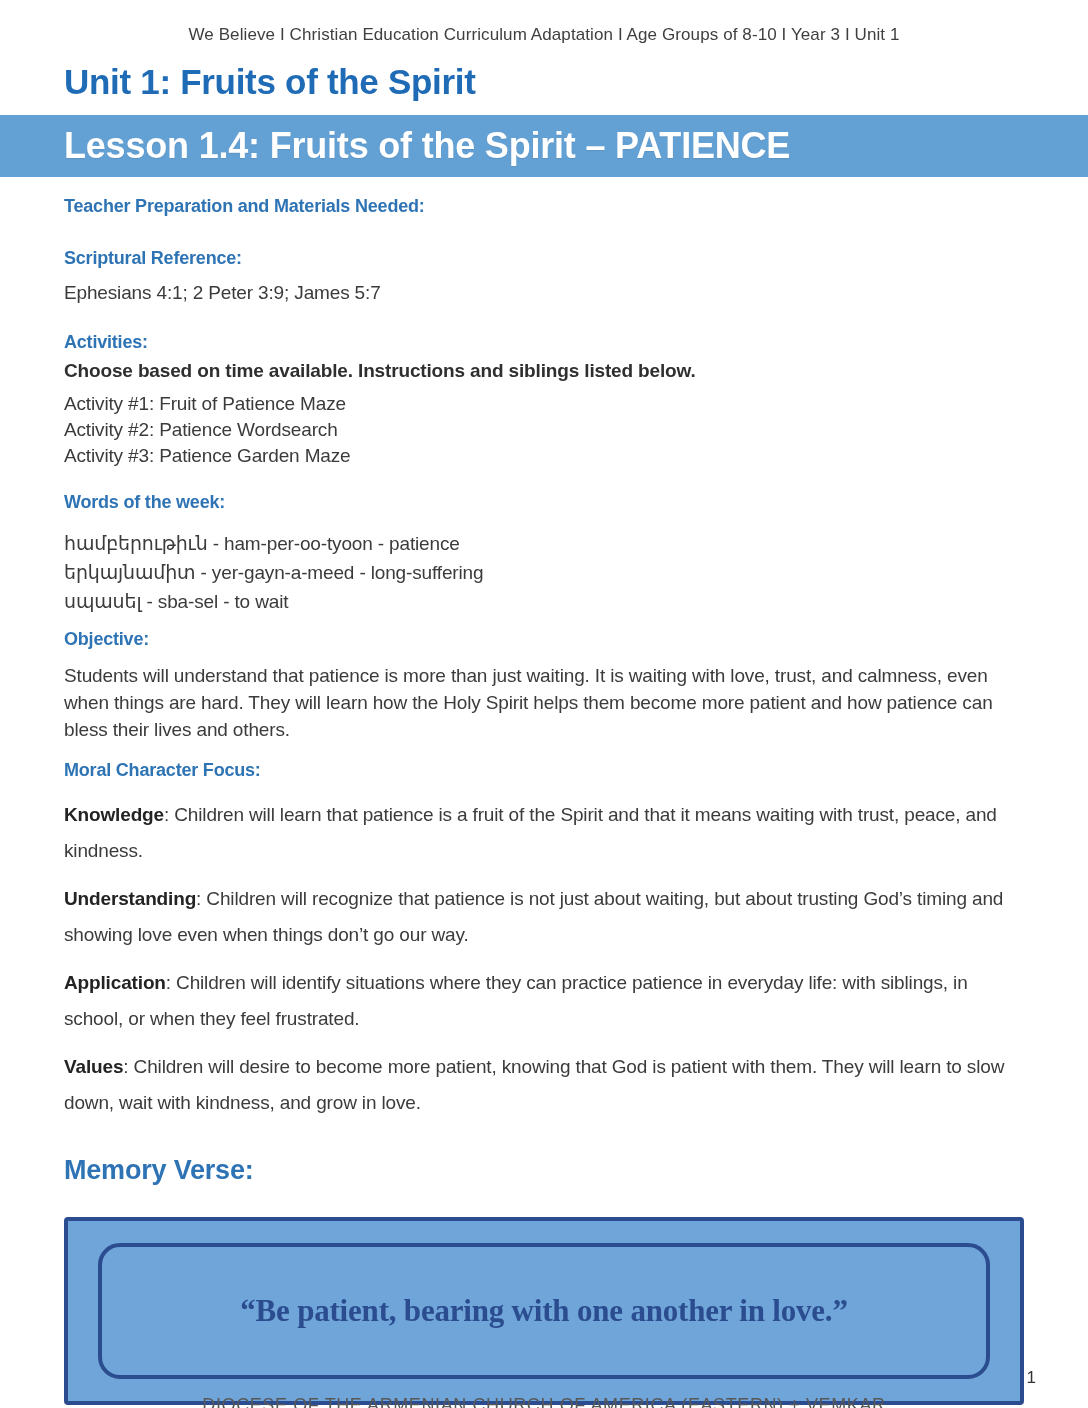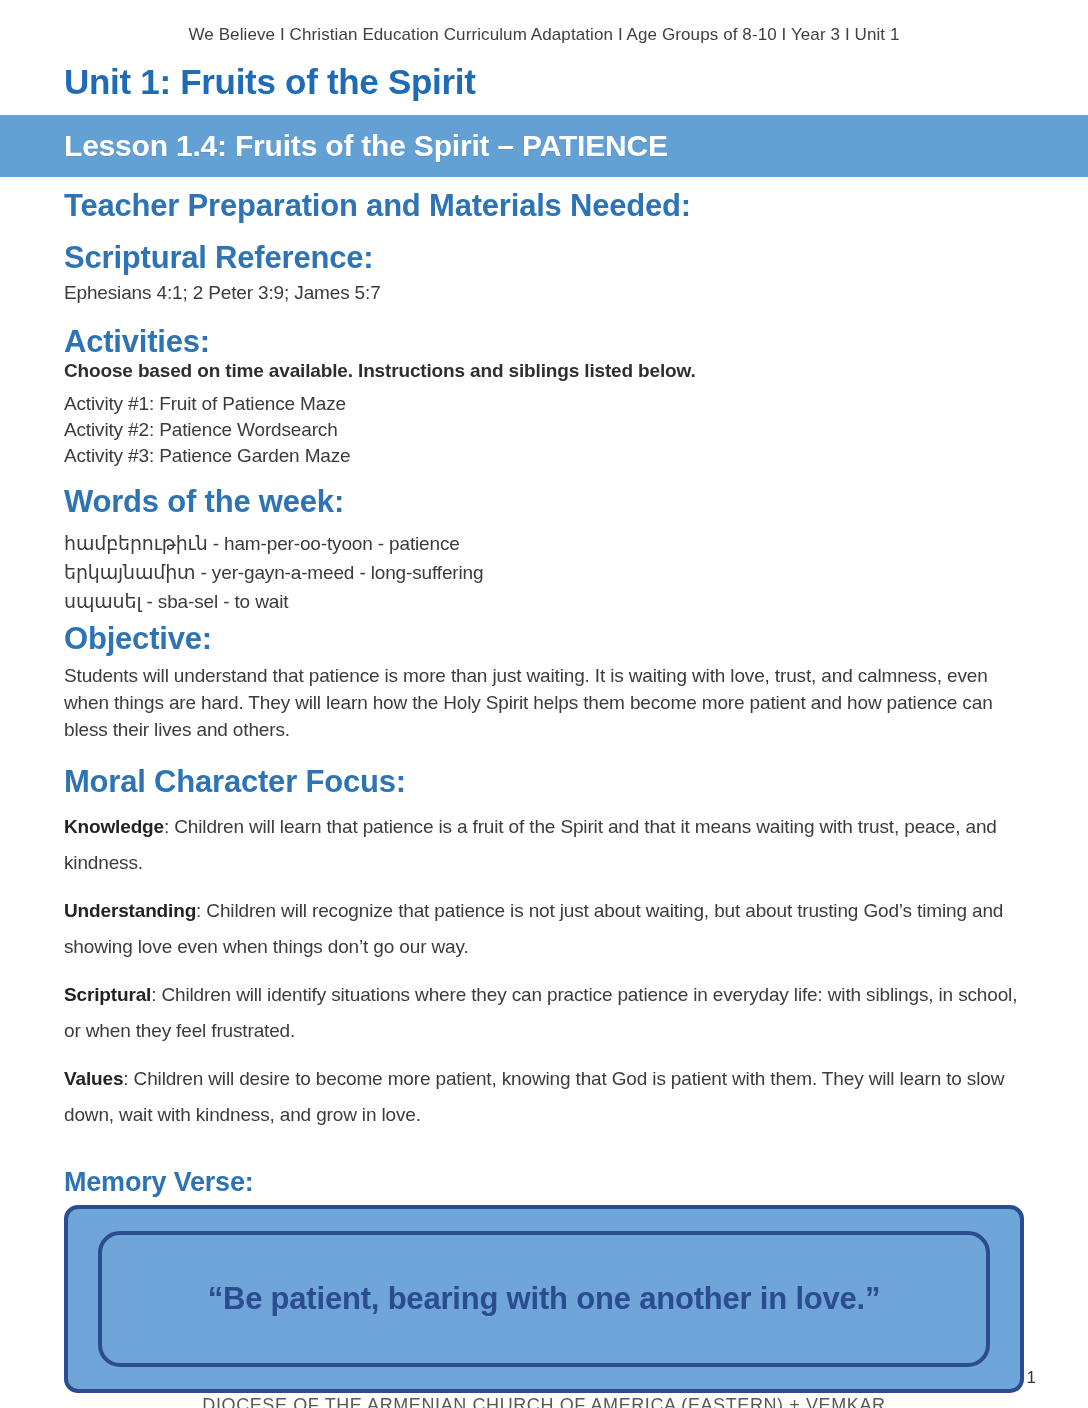--- a/index.html
+++ b/index.html
@@ -28,52 +28,53 @@
   }
   .unit-title{
     margin-top:16px;font-size:35px;font-weight:800;color:var(--title-blue);
     letter-spacing:-0.3px;line-height:42px;
   }
   .lesson-banner{
     margin:12px -64px 0 -64px;height:62px;background:var(--banner-bg);
     display:flex;align-items:center;padding-left:64px;
   }
   .lesson-banner span{
-    color:var(--banner-text);font-size:30px;font-weight:800;letter-spacing:-0.2px;
+    color:var(--banner-text);font-size:36px;font-weight:800;letter-spacing:-0.2px;
     text-shadow:0 1px 1px rgba(0,0,0,0.08);
   }
   h2{
-    color:var(--heading-blue);font-size:31px;font-weight:700;
+    color:var(--heading-blue);font-size:18px;font-weight:700;
     letter-spacing:-0.2px;line-height:30px;
   }
   .h-teacher{margin-top:14px;}
   .h-scripture{margin-top:22px;}
   .h-activities{margin-top:22px;}
   .h-words{margin-top:18px;}
   .h-objective{margin-top:8px;}
-  .h-moral{margin-top:24px;}
+  .h-moral{margin-top:12px;}
   .h-memory{margin-top:34px;font-size:27px;}
 
   p,.line{font-size:19px;letter-spacing:-0.15px;color:var(--body-text);}
   .scripture-text{margin-top:8px;line-height:24px;}
   .bold-note{margin-top:2px;font-weight:700;color:#2F2F2F;line-height:24px;}
   .activity-list{margin-top:8px;}
   .activity-list .line{line-height:26px;}
   .word-list{margin-top:12px;}
   .word-list .line{line-height:29px;}
   .objective-text{margin-top:8px;line-height:27px;}
   .moral-para{margin-top:12px;line-height:36px;}
   .moral-para strong{color:#232323;}
 
   .verse-box-outer{
-    margin-top:8px;height:188px;width:960px;
+    margin-top:32px;height:188px;width:960px;
     background:var(--box-fill);
     border:4px solid var(--box-border);
-    border-radius:14px;
+    border-radius:4px;
     padding:22px 30px;
+    font-family:Liberation Serif, serif;
   }
   .verse-box-inner{
     height:100%;width:100%;
     border:4px solid var(--box-border);
     border-radius:22px;
     display:flex;flex-direction:column;align-items:center;justify-content:center;
     gap:22px;
   }
   .verse-line{
     color:var(--verse-text);font-size:31px;font-weight:800;letter-spacing:-0.2px;
@@ -123,21 +124,21 @@
     <div class="line">երկայնամիտ - yer-gayn-a-meed - long-suffering</div>
     <div class="line">սպասել - sba-sel - to wait</div>
   </div>
 
   <h2 class="h-objective">Objective:</h2>
   <p class="objective-text">Students will understand that patience is more than just waiting. It is waiting with love, trust, and calmness, even when things are hard. They will learn how the Holy Spirit helps them become more patient and how patience can bless their lives and others.</p>
 
   <h2 class="h-moral">Moral Character Focus:</h2>
   <p class="moral-para"><strong>Knowledge</strong><span>: Children will learn that patience is a fruit of the Spirit and that it means waiting with trust, peace, and kindness.</span></p>
   <p class="moral-para"><strong>Understanding</strong><span>: Children will recognize that patience is not just about waiting, but about trusting God’s timing and showing love even when things don’t go our way.</span></p>
-  <p class="moral-para"><strong>Scriptural</strong><span>: Children will identify situations where they can practice patience in everyday life: with siblings, in school, or when they feel frustrated.</span></p>
+  <p class="moral-para"><strong>Application</strong><span>: Children will identify situations where they can practice patience in everyday life: with siblings, in school, or when they feel frustrated.</span></p>
   <p class="moral-para"><strong>Values</strong><span>: Children will desire to become more patient, knowing that God is patient with them. They will learn to slow down, wait with kindness, and grow in love.</span></p>
 
   <h2 class="h-memory">Memory Verse:</h2>
   <div class="verse-box-outer">
     <div class="verse-box-inner">
       <div class="verse-line">“Be patient, bearing with one another in love.”</div>
     </div>
   </div>
 
   <div class="page-number">1</div>

